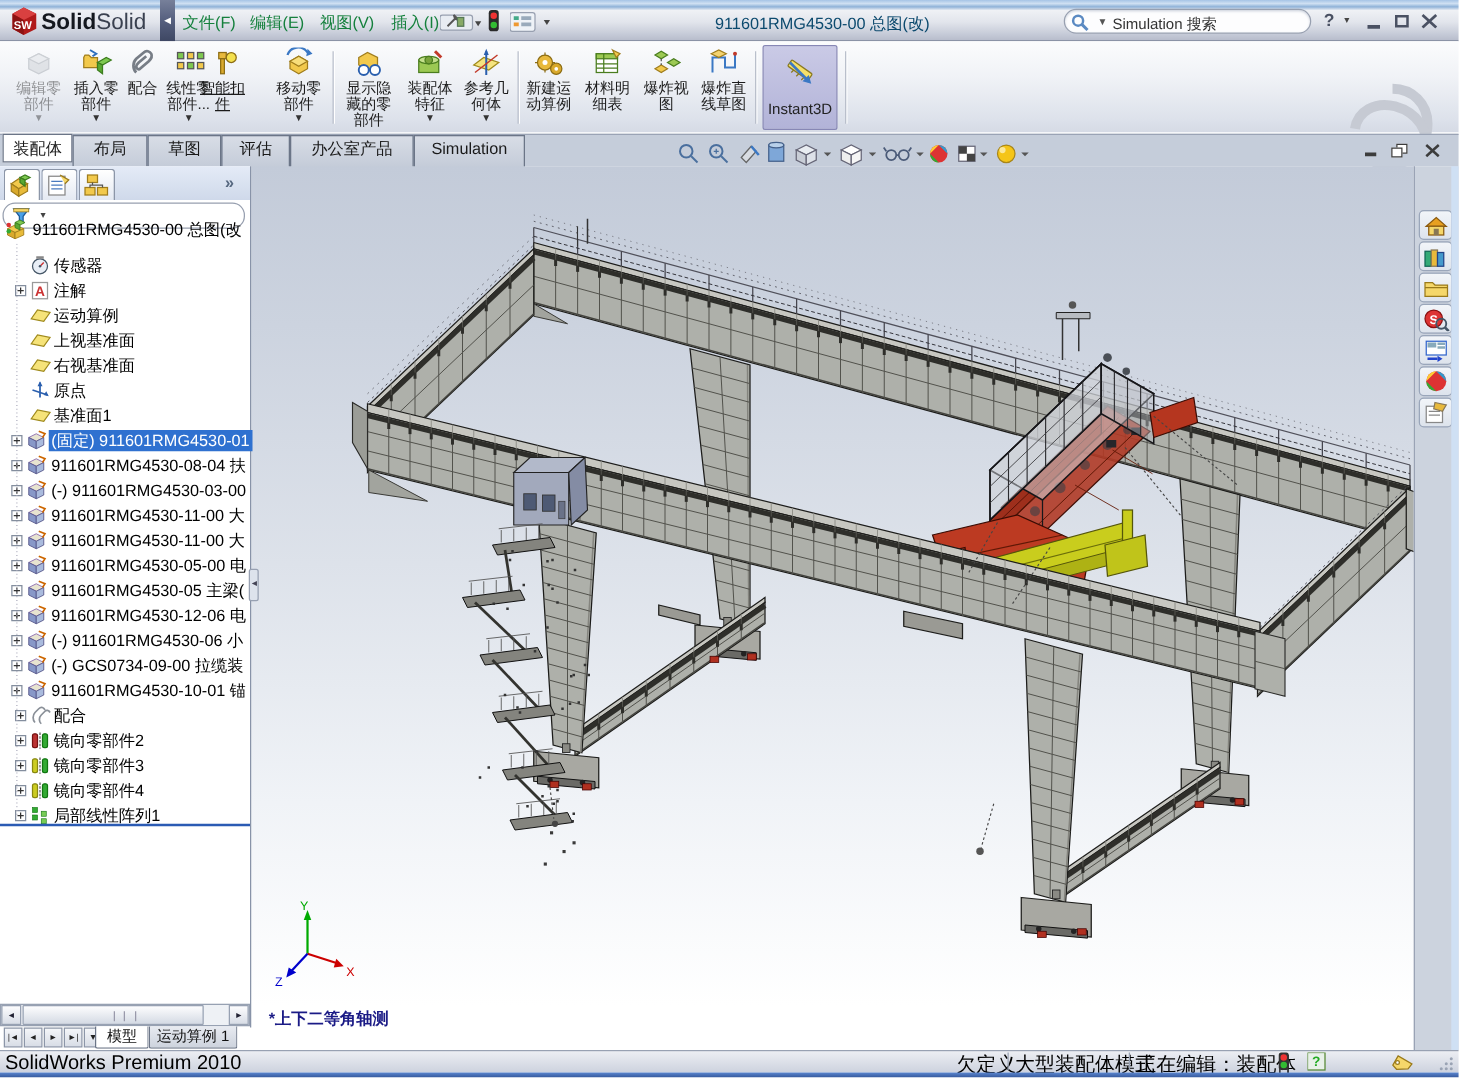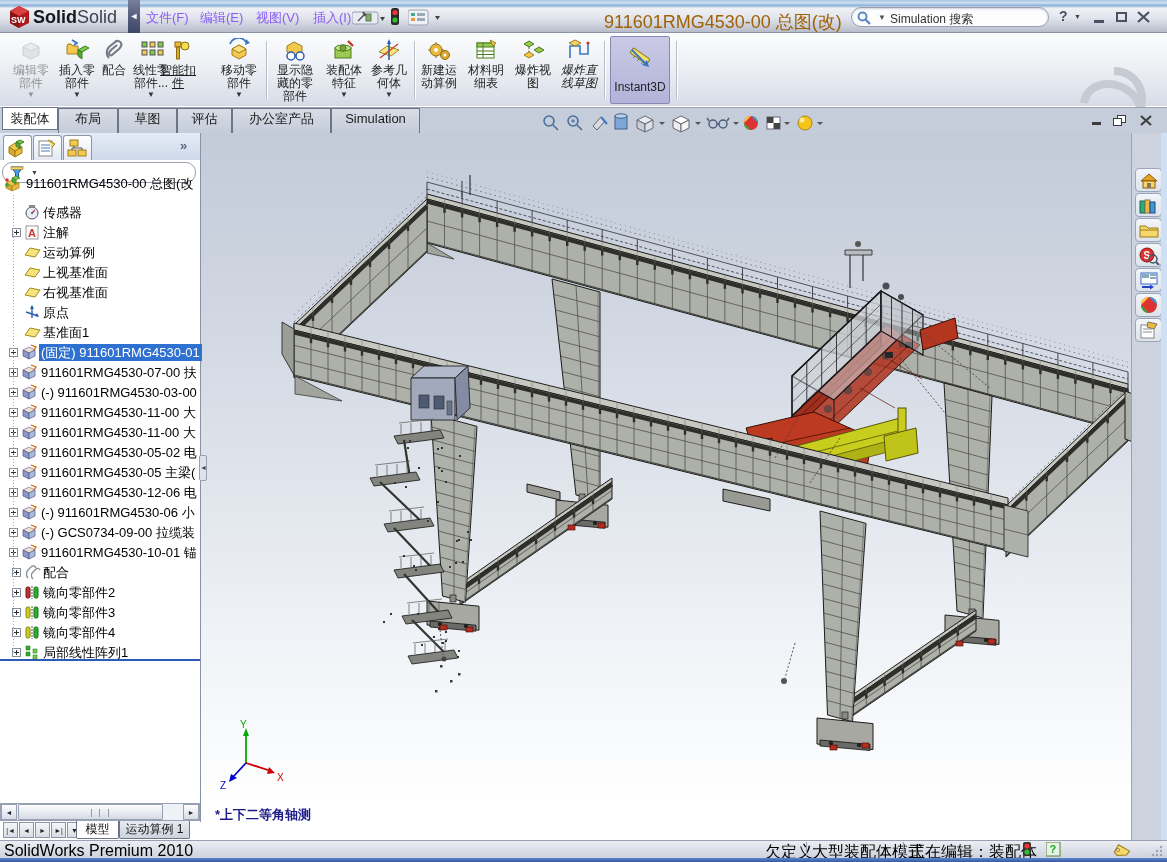--- a/index.html
+++ b/index.html
@@ -3,22 +3,22 @@
 <style>
 *{margin:0;padding:0;box-sizing:border-box}
 html,body{width:1167px;height:862px;overflow:hidden}
 body{font-family:"Liberation Sans",sans-serif;position:relative;background:#fff}
 .abs{position:absolute}
 #titlebar{left:0;top:0;width:1167px;height:33px;background:linear-gradient(180deg,#a6c4e6 0%,#cfe0f2 9%,#8fb2d8 17%,#eff1f5 26%,#e2e5ec 55%,#c6cbd8 85%,#b8bdcc 100%);border-bottom:1px solid #8b93a6}
 #swname{left:33px;top:7px;font-size:18px;color:#1a1f2e}
 #swname b{font-weight:bold;color:#14181f}
 #swname span{color:#3a4150}
 #collapsebtn{left:128px;top:0;width:12px;height:33px;background:linear-gradient(180deg,#77809a 0%,#555f7e 50%,#3e4763 100%);color:#fff;font-size:9px;text-align:center;line-height:33px}
-.menuitem{top:9px;font-size:13px;color:#8b5cf6}
-#doctitle{left:604px;top:10px;font-size:18px;color:#a16207}
+.menuitem{top:9px;font-size:13px;color:#15803d}
+#doctitle{left:572px;top:10px;font-size:13px;color:#0c4a6e}
 #searchbox{left:851px;top:7px;width:198px;height:20px;background:#fdfdfe;border:1px solid #98a0b0;border-radius:10px;box-shadow:inset 0 1px 2px #ccd2dd}
 #searchbox .mag{position:absolute;left:4px;top:2px}
 #searchbox .stext{position:absolute;left:38px;top:3px;font-size:12px;color:#333}
 #searchbox .arr{position:absolute;left:26px;top:5px;font-size:8px;color:#555}
 .wbtn{top:10px;font-size:14px;color:#4a5163;font-weight:bold}
 #toolbar{left:0;top:33px;width:1167px;height:74px;background:linear-gradient(180deg,#fbfcfd 0%,#f0f2f6 40%,#dde2eb 85%,#d5dae5 100%);border-bottom:1px solid #fff}
 .tbtn{position:absolute;text-align:center;color:#1c1c1c;font-size:12px;line-height:13px}
 .tsep{position:absolute;top:41px;width:2px;height:58px;border-left:1px solid #b9bfcb;border-right:1px solid #fff}
 #tabrow{left:0;top:107px;width:1167px;height:26px;background:#c5cdda;border-top:1px solid #9aa3b5}
 .ttab{position:absolute;top:108px;height:33px;font-size:13px;color:#1a1a1a;text-align:center;line-height:19px;border:1px solid #6b7587;background:linear-gradient(180deg,#d8dde6,#bfc7d5)}
@@ -211,21 +211,21 @@
   </div>
 <div class="abs tbtn" style="left:510px;top:38px;width:46px;">
     <svg class="ic" width="26" height="26" viewBox="0 0 26 26" style="display:block;margin:0 auto">
       <polygon points="4,6 9,3 14,6 9,9" fill="#9cc953" stroke="#4a7d1e"></polygon>
       <polygon points="4,17 9,14 14,17 9,20" fill="#f2c94c" stroke="#a07d1c"></polygon>
       <polygon points="14,12 19,9 24,12 19,15" fill="#9cc953" stroke="#4a7d1e"></polygon>
       <line x1="9" y1="9" x2="9" y2="14" stroke="#555" stroke-dasharray="2,1.5"></line>
     </svg>
     <div>爆炸视<br>图</div>
   </div>
-<div class="abs tbtn" style="left:557px;top:38px;width:44px;font-style:italic;">
+<div class="abs tbtn" style="left:557px;top:38px;width:44px;">
     <svg class="ic" width="26" height="26" viewBox="0 0 26 26" style="display:block;margin:0 auto">
       <polyline points="4,20 4,8 14,8 14,16 22,16 22,5" fill="none" stroke="#3b78c4" stroke-width="1.6"></polyline>
       <polygon points="3,5 9,2 15,5 9,8" fill="#f2c94c" stroke="#a07d1c" fill-opacity=".8"></polygon>
       <circle cx="22" cy="5" r="1.6" fill="#c23a2a"></circle>
     </svg>
     <div>爆炸直<br>线草图</div>
   </div>
 <div class="abs tsep" style="left:266px"></div>
 <div class="abs tsep" style="left:414px"></div>
 <div class="abs tsep" style="left:604px"></div>
@@ -1039,21 +1039,21 @@
       <span style="position:absolute;left:18px;top:1px;height:17px;line-height:17px;background:#2f71d0;color:#fff;padding:0 2px;min-width:156px">(固定) 911601RMG4530-01</span>
     </div>
 <div class="trow" style="left:21px;top:230px;width:179px">
       <span class="exp"></span>
       <svg width="17" height="17" viewBox="0 0 17 17" style="position:absolute;top:1px;left:0">
         <polygon points="2,6 8,3 14,6 8,9" fill="#e8e4d0" stroke="#86a" stroke-width=".7"></polygon>
         <polygon points="2,6 8,9 8,15 2,12" fill="#8898c8" stroke="#558" stroke-width=".7"></polygon>
         <polygon points="14,6 8,9 8,15 14,12" fill="#aabbdd" stroke="#558" stroke-width=".7"></polygon>
         <path d="M10,1 L15,3 L13,6" fill="none" stroke="#c60" stroke-width="1.3"></path>
       </svg>
-      <span style="position:absolute;left:18px;top:0px;padding:0 2px">911601RMG4530-07-00 扶</span>
+      <span style="position:absolute;left:18px;top:0px;padding:0 2px">911601RMG4530-08-04 扶</span>
     </div>
 <div class="trow" style="left:21px;top:250px;width:179px">
       <span class="exp"></span>
       <svg width="17" height="17" viewBox="0 0 17 17" style="position:absolute;top:1px;left:0">
         <polygon points="2,6 8,3 14,6 8,9" fill="#e8e4d0" stroke="#86a" stroke-width=".7"></polygon>
         <polygon points="2,6 8,9 8,15 2,12" fill="#8898c8" stroke="#558" stroke-width=".7"></polygon>
         <polygon points="14,6 8,9 8,15 14,12" fill="#aabbdd" stroke="#558" stroke-width=".7"></polygon>
         <path d="M10,1 L15,3 L13,6" fill="none" stroke="#c60" stroke-width="1.3"></path>
       </svg>
       <span style="position:absolute;left:18px;top:0px;padding:0 2px">(-) 911601RMG4530-03-00</span>
@@ -1079,21 +1079,21 @@
       <span style="position:absolute;left:18px;top:0px;padding:0 2px">911601RMG4530-11-00 大</span>
     </div>
 <div class="trow" style="left:21px;top:310px;width:179px">
       <span class="exp"></span>
       <svg width="17" height="17" viewBox="0 0 17 17" style="position:absolute;top:1px;left:0">
         <polygon points="2,6 8,3 14,6 8,9" fill="#e8e4d0" stroke="#86a" stroke-width=".7"></polygon>
         <polygon points="2,6 8,9 8,15 2,12" fill="#8898c8" stroke="#558" stroke-width=".7"></polygon>
         <polygon points="14,6 8,9 8,15 14,12" fill="#aabbdd" stroke="#558" stroke-width=".7"></polygon>
         <path d="M10,1 L15,3 L13,6" fill="none" stroke="#c60" stroke-width="1.3"></path>
       </svg>
-      <span style="position:absolute;left:18px;top:0px;padding:0 2px">911601RMG4530-05-02 电</span>
+      <span style="position:absolute;left:18px;top:0px;padding:0 2px">911601RMG4530-05-00 电</span>
     </div>
 <div class="trow" style="left:21px;top:330px;width:179px">
       <span class="exp"></span>
       <svg width="17" height="17" viewBox="0 0 17 17" style="position:absolute;top:1px;left:0">
         <polygon points="2,6 8,3 14,6 8,9" fill="#e8e4d0" stroke="#86a" stroke-width=".7"></polygon>
         <polygon points="2,6 8,9 8,15 2,12" fill="#8898c8" stroke="#558" stroke-width=".7"></polygon>
         <polygon points="14,6 8,9 8,15 14,12" fill="#aabbdd" stroke="#558" stroke-width=".7"></polygon>
         <path d="M10,1 L15,3 L13,6" fill="none" stroke="#c60" stroke-width="1.3"></path>
       </svg>
       <span style="position:absolute;left:18px;top:0px;padding:0 2px">911601RMG4530-05 主梁(</span>

